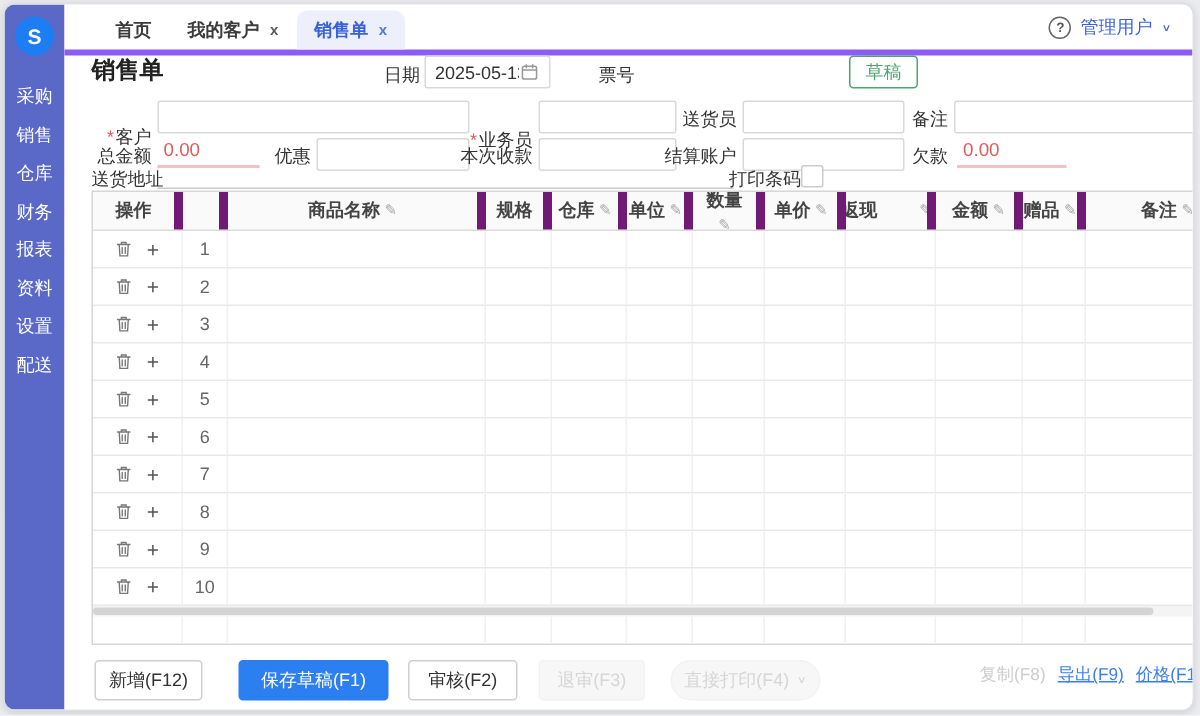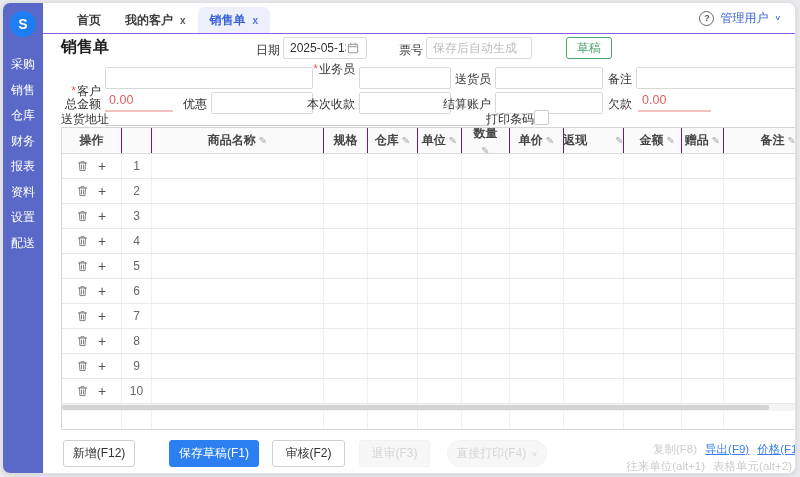--- a/index.html
+++ b/index.html
@@ -15,21 +15,21 @@
     display:flex;box-sizing:border-box;
   }
   
   .sidebar{width:40px;flex:none;background:#5a69c7;display:flex;flex-direction:column;align-items:center;}
   .logo{width:26px;height:26px;margin-top:8px;border-radius:50%;background:#1d7df2;
     color:#fff;font-weight:700;font-size:14px;display:flex;align-items:center;justify-content:center;}
   #side-nav{margin-top:15px;width:40px;}
   .side-item{width:40px;text-align:center;color:#fff;font-size:12px;line-height:25.5px;cursor:pointer;}
   
   .main{flex:1;position:relative;background:#fff;}
-  .topbar{position:absolute;top:0;left:0;right:0;height:30px;border-bottom:1px solid #8b5cf6;}
+  .topbar{position:absolute;top:0;left:0;right:0;height:30px;border-bottom:4px solid #8b5cf6;}
   #tabs{display:flex;margin-left:22px;height:30px;align-items:flex-end;}
   .tab{height:26px;padding:0 12px;font-size:12px;font-weight:600;color:#3c3c3c;
     display:flex;align-items:center;gap:7px;cursor:pointer;white-space:nowrap;}
   .tab.active{background:#edf0fb;color:#3a62d8;border-radius:7px 7px 0 0;}
   .tab-close{font-size:10px;font-weight:700;opacity:.85;}
   .user-area{position:absolute;right:14px;top:0;height:30px;display:flex;align-items:center;gap:6px;
     font-size:12px;color:#3a62d8;cursor:pointer;}
   .help-icon{width:13px;height:13px;border:1.2px solid #666;border-radius:50%;color:#555;
     font-size:9px;line-height:12px;text-align:center;font-weight:700;flex:none;}
   .chev-sm{font-size:9px;transform:scaleY(.75);}
@@ -48,21 +48,21 @@
     padding:0 0 3px 4px;box-sizing:border-box;}
   .addr-line{position:absolute;left:62px;top:102px;width:376px;height:20px;border:none;
     border-bottom:1px solid #c9c9c9;font-size:12px;color:#333;outline:none;background:transparent;border-radius:0;padding:0 4px;}
   .cbx{position:absolute;left:491px;top:107px;width:13px;height:13px;border:1px solid #ccc;
     border-radius:2px;background:#fff;cursor:pointer;}
   
   .grid{position:absolute;left:18px;top:124px;width:740px;height:303px;
     border:1px solid #d6d6d6;box-sizing:border-box;background:#fff;}
   #grid-header{display:flex;height:26px;background:#fafafa;border-bottom:1px solid #dcdcdc;box-sizing:border-box;}
   .hcell{display:flex;align-items:center;justify-content:center;gap:3px;font-size:12px;font-weight:600;
-    color:#444;border-right:1px solid #701a75;box-sizing:border-box;flex:none;height:100%;white-space:nowrap;overflow:hidden;}
+    color:#444;border-right:6px solid #701a75;box-sizing:border-box;flex:none;height:100%;white-space:nowrap;overflow:hidden;}
   .hcell.ar{justify-content:flex-end;padding-right:6px;}
   .hcell:last-child{border-right:none;}
   .pencil{color:#a8a8a8;font-size:10px;font-weight:400;}
   .grow{display:flex;height:25px;border-bottom:1px solid #e9e9e9;box-sizing:border-box;}
   .cell{border-right:1px solid #f0f0f0;box-sizing:border-box;flex:none;height:100%;}
   .cell:last-child{border-right:none;}
   .cell.ops{display:flex;align-items:center;justify-content:center;gap:10px;}
   .icon-btn{cursor:pointer;display:flex;align-items:center;line-height:1;}
   .plus{font-size:14px;color:#555;}
   .num{display:flex;align-items:center;justify-content:center;font-size:12px;color:#666;}
@@ -131,26 +131,25 @@
     </div>
 
     <div class="doc-title">销售单</div>
     <span class="flabel" style="left:213px;top:39px;">日期</span>
     <input class="tinput" style="left: 240px; top: 34px; width: 84px; padding-right: 20px;" value="2025-05-13">
     <svg class="cal-icon" viewBox="0 0 14 14" fill="none" stroke="#999" stroke-width="1.2">
       <rect x="1.5" y="2.5" width="11" height="10" rx="1.5"></rect>
       <path d="M1.5 5.5h11M4.5 1v3M9.5 1v3"></path>
     </svg>
     <span class="flabel" style="left:356px;top:39px;">票号</span>
-    <input class="tinput" style="left: 383px; top: 34px; width: 106px;" placeholder="保存后自动生成">
     <span class="badge">草稿</span>
 
     <span class="flabel" style="left:18px;top:80px;width:40px;"><span class="req">*</span><span>客户</span></span>
     <input class="tinput" style="left: 62px; top: 64px; width: 208px;">
-    <span class="flabel" style="left:266px;top:58px;width:46px;"><span class="req">*</span><span>业务员</span></span>
+    <span class="flabel" style="left:266px;top:82px;width:46px;"><span class="req">*</span><span>业务员</span></span>
     <input class="tinput" style="left: 316px; top: 64px; width: 92px;">
     <span class="flabel" style="left:406px;top:68px;width:42px;">送货员</span>
     <input class="tinput" style="left: 452px; top: 64px; width: 108px;">
     <span class="flabel" style="left:562px;top:68px;width:27px;">备注</span>
     <input class="tinput" style="left: 593px; top: 64px; width: 163px;">
 
     <span class="flabel" style="left:12px;top:93px;width:46px;">总金额</span>
     <span class="redval" style="left:62px;top:90px;width:68px;">0.00</span>
     <span class="flabel" style="left:134px;top:93px;width:30px;">优惠</span>
     <input class="tinput" style="left: 168px; top: 89px; width: 102px;">
@@ -442,31 +441,30 @@
           <div class="cell" style="width: 58px;"></div>
           <div class="cell" style="width: 42px;"></div>
           <div class="cell" style="width: 78px;"></div>
         </div>
     </div>
 
     <div id="footer-buttons">
         <button class="btn default" style="left: 20px; width: 72px;">
           <span>新增(F12)</span>
         </button>
-        <button class="btn primary" style="left: 126px; width: 90px;">
+        <button class="btn primary" style="left: 116px; width: 100px;">
           <span>保存草稿(F1)</span>
         </button>
         <button class="btn default" style="left: 229px; width: 73px;">
           <span>审核(F2)</span>
         </button>
         <button class="btn disabled" style="left: 316px; width: 71px;">
           <span>退审(F3)</span>
         </button>
         <button class="btn disabled pill" style="left: 404px; width: 100px;">
           <span>直接打印(F4)</span>
           <span class="chev">∨</span>
         </button>
       </div>
     <div class="hints" id="hints1"><span class="hint muted">复制(F8)</span><span class="hint link">导出(F9)</span><span class="hint link">价格(F10)</span></div>
-    <div class="hints" id="hints2"><span class="hint muted">往来单位(alt+1)</span><span class="hint muted">表格单元(alt+2)</span></div>
 
   </div>
 </div>
 
 </body></html>

